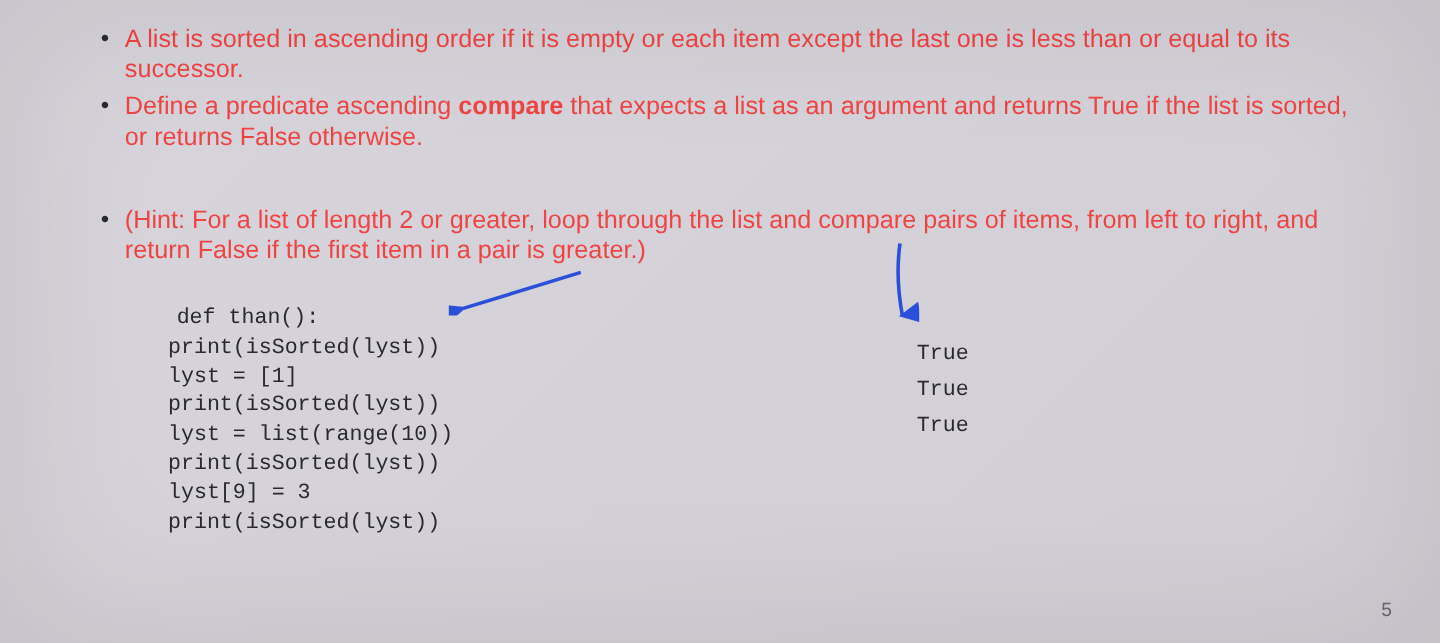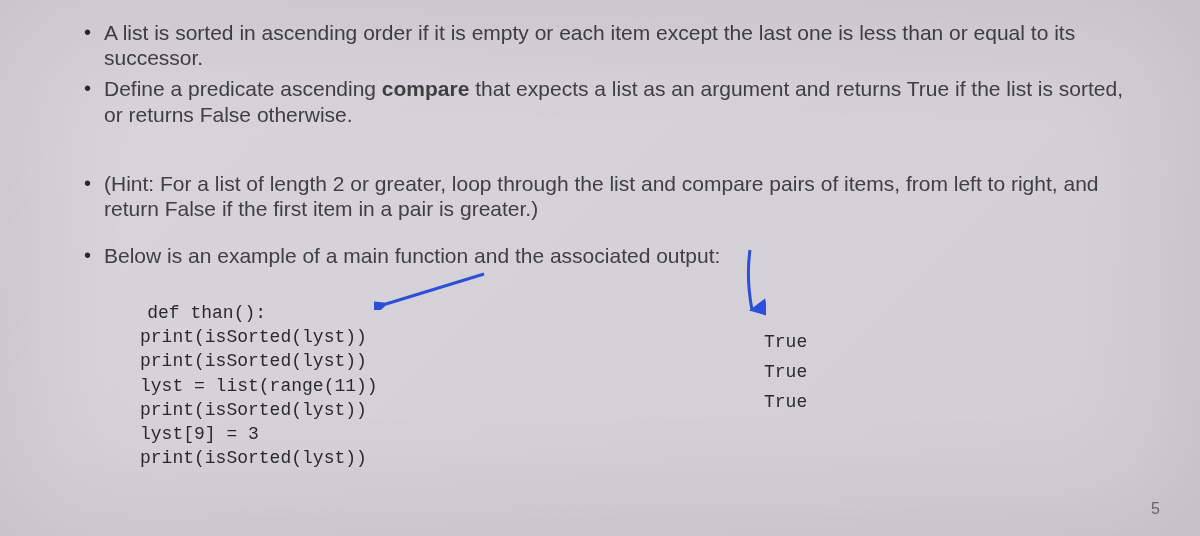--- a/index.html
+++ b/index.html
@@ -19,21 +19,21 @@
     }
     ul.main-list {
       list-style: none;
     }
     ul.main-list > li {
       position: relative;
       padding-left: 24px;
       margin-bottom: 6px;
       font-size: 21px;
       line-height: 1.2;
-      color: #404040;
+      color: #ef4444;
     }
     ul.main-list > li::before {
       content: "•";
       position: absolute;
       left: 4px;
       top: 0;
       font-size: 20px;
       color: #2a2a2e;
     }
     .gap-before {
@@ -113,23 +113,20 @@
 <ul class="main-list">
   <li>
     <span>A list is sorted in ascending order if it is empty or each item except the last one is less than or equal to its successor.</span>
   </li>
   <li>
     <span>Define a predicate ascending </span><span class="fn-name">compare</span><span> that expects a list as an argument and returns True if the list is sorted, or returns False otherwise.</span>
   </li>
   <li class="gap-before">
     <span>(Hint: For a list of length 2 or greater, loop through the list and compare pairs of items, from left to right, and return False if the first item in a pair is greater.)</span>
   </li>
-  <li class="gap-before-sm">
-    <span>Below is an example of a main function and the associated output:</span>
-  </li>
 </ul>
 
 <div class="code-output-wrap">
 
   <svg class="arrow arrow-left" viewBox="0 0 120 40">
     <defs>
       <marker id="ah1" markerWidth="8" markerHeight="8" refX="2" refY="4" orient="auto">
         <path d="M8,1 L1,4 L8,7 Z" fill="#2b4fd8"></path>
       </marker>
     </defs>
@@ -140,21 +137,21 @@
     <defs>
       <marker id="ah2" markerWidth="8" markerHeight="8" refX="4" refY="6" orient="auto">
         <path d="M1,1 L4,7 L7,1 Z" fill="#2b4fd8"></path>
       </marker>
     </defs>
     <path d="M14,2 Q10,30 16,62" stroke="#2b4fd8" stroke-width="3" fill="none" marker-end="url(#ah2)"></path>
   </svg>
 
   <div class="code-col">
     <span>def than():</span>
-<span class="code-indent">print(isSorted(lyst))</span><span class="code-indent">print(isSorted(lyst))</span><span class="code-indent">lyst = list(range(11))</span><span class="code-indent">print(isSorted(lyst))</span><span class="code-indent">lyst[9] = 3</span><span class="code-indent">print(isSorted(lyst))</span>
+<span class="code-indent">print(isSorted(lyst))</span><span class="code-indent">lyst = [1]</span><span class="code-indent">print(isSorted(lyst))</span><span class="code-indent">lyst = list(range(10))</span><span class="code-indent">print(isSorted(lyst))</span><span class="code-indent">lyst[9] = 3</span><span class="code-indent">print(isSorted(lyst))</span>
   </div>
 
   <div class="output-col">
     <span class="output-line">True</span>
     <span class="output-line">True</span>
     <span class="output-line">True</span>
   </div>
 </div>
 
 <div class="page-num">5</div>

